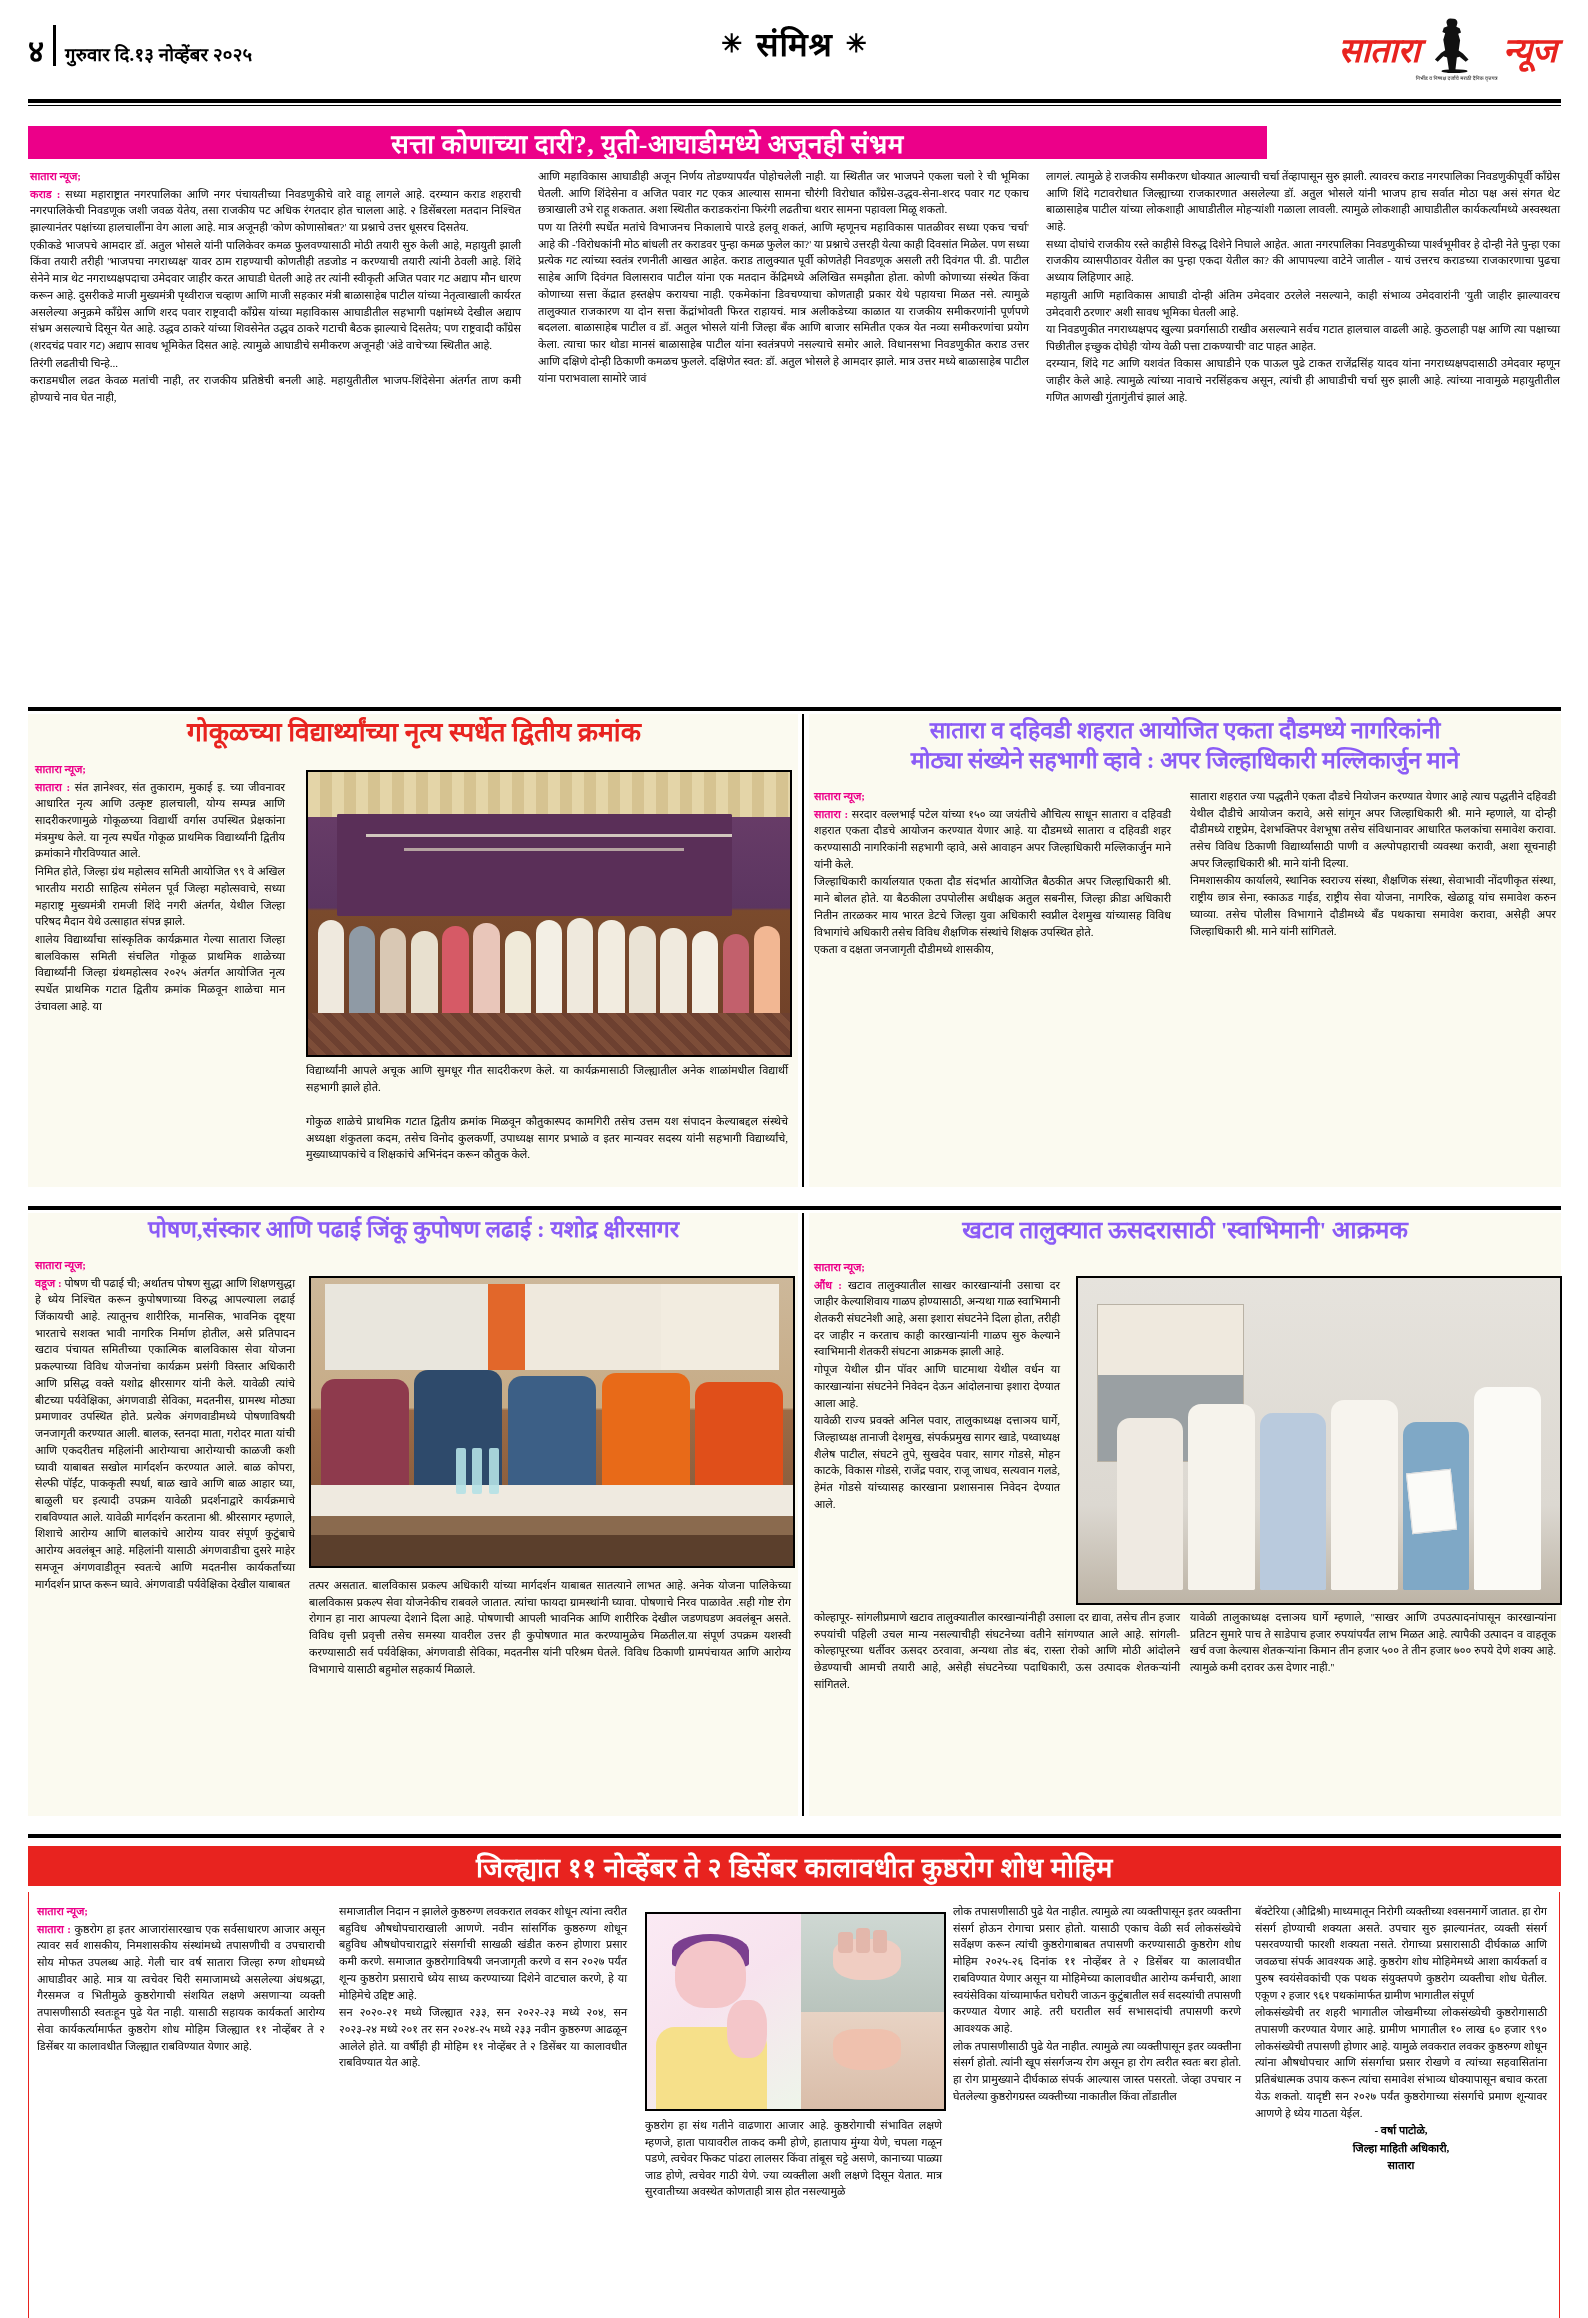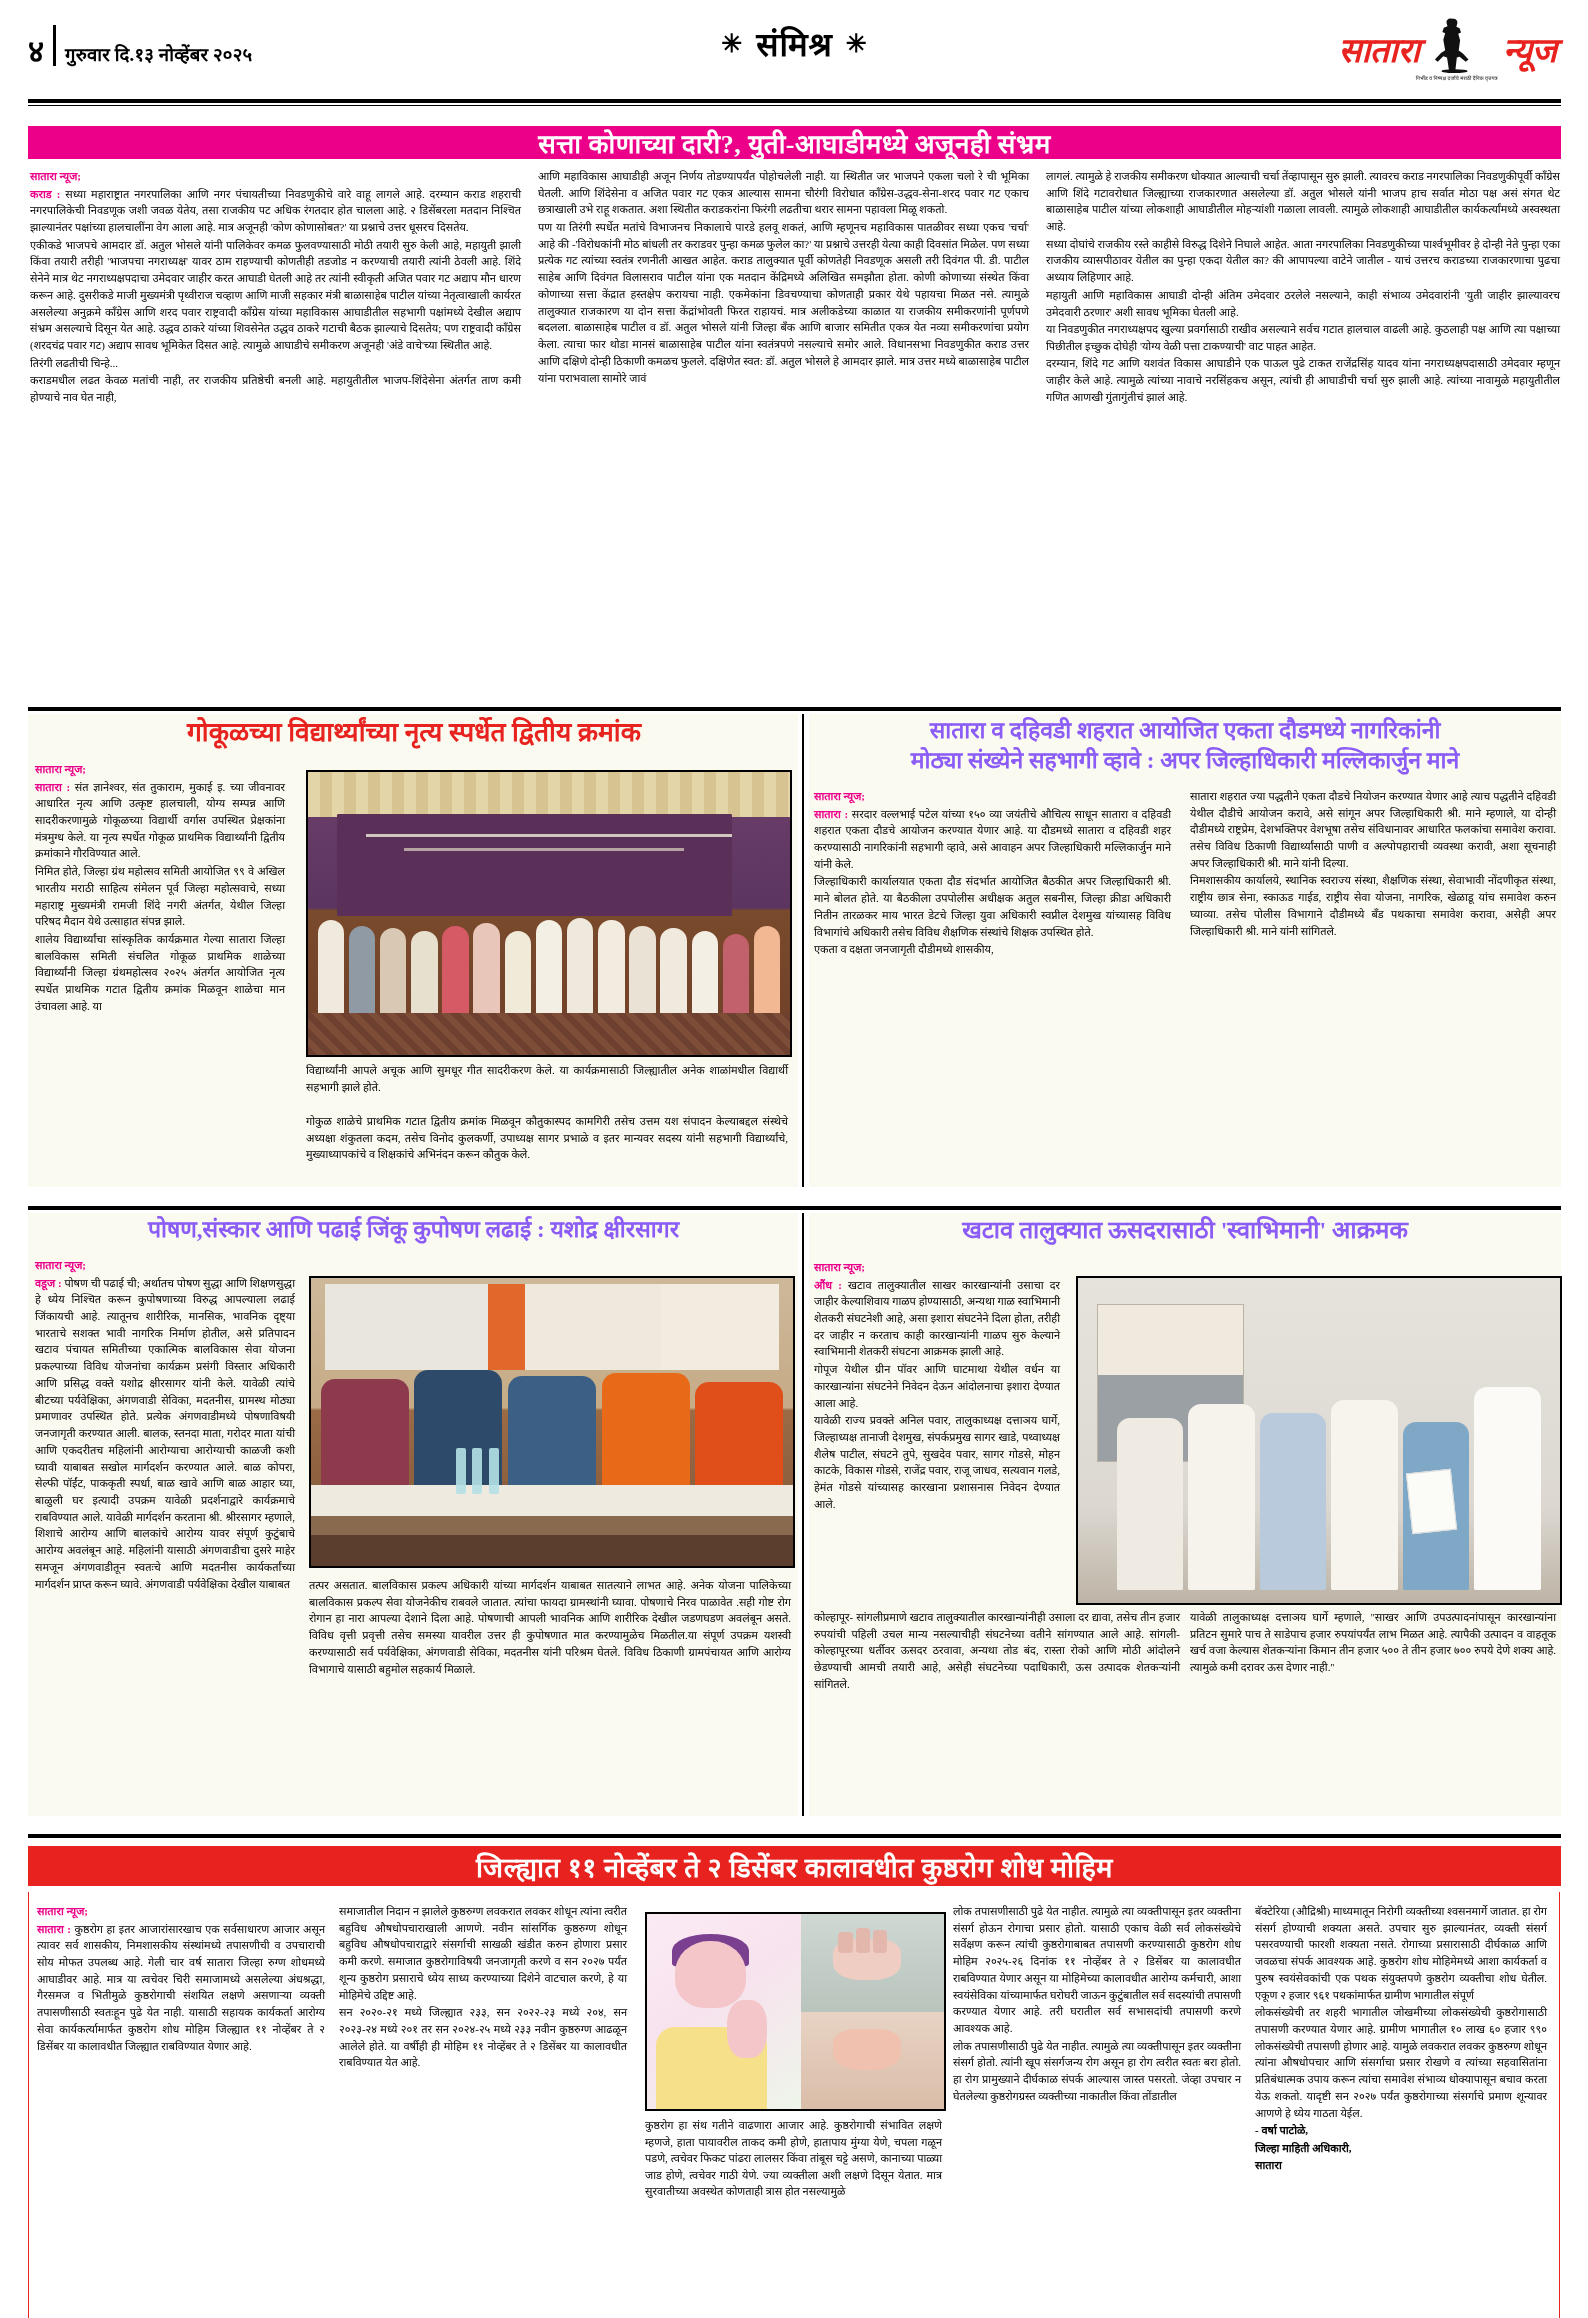--- a/index.html
+++ b/index.html
@@ -35,21 +35,21 @@
   .banner-red{background:#e8231f;}
 
   .hrule{position:absolute;background:#000;}
   .vrule{position:absolute;background:#000;}
 
   
   .col{position:absolute;font-family:"Liberation Serif","DejaVu Serif",serif;font-size:11px;line-height:1.52;color:#000;text-align:justify;text-justify:inter-word;hyphens:none;}
   .col p{margin:0 0 0.9px 0;}
   .tagline{color:#ec0089;font-weight:700;}
   .dateline{color:#ec0089;font-weight:700;}
-  .sig{font-weight:700;text-align:left;display:block;margin-top:3.7px;}
+  .sig{font-weight:700;text-align:center;display:block;margin-top:3.7px;}
 
   
   .sec-head{position:absolute;font-family:"Liberation Serif","DejaVu Serif",serif;font-weight:700;line-height:1.14;}
   .sec-head.red{color:#e8231f;}
   .sec-head.black{color:#8b5cf6;}
 
   
   .photo{position:absolute;border:2.3px solid #000;background:#d8d4cc;overflow:hidden;}
   .caption{position:absolute;font-family:"Liberation Serif","DejaVu Serif",serif;font-size:11px;line-height:1.5;text-align:justify;color:#000;}
 
@@ -119,21 +119,21 @@
         <path fill="#111" d="M44 4c6 0 9 5 8 10l-2 7 7 3 3 9-6 3 4 14-3 22 9 6 12 13-6 5-13-11-6 2-3 26 6 12H28l6-12-4-26-8-3-12 12-6-5 13-14 9-6-4-22 4-14-6-3 3-9 8-3-2-7c-1-5 2-10 8-10z"></path>
         <ellipse cx="46" cy="116" rx="28" ry="4" fill="#111"></ellipse>
       </svg>
       <span class="logo-word l2">न्यूज</span>
       <div class="logo-tag">निर्भीड व निष्पक्ष दर्जाचे मराठी दैनिक वृत्तपत्र</div>
     </div>
   </div>
   <div class="mh-rule"></div>
   <div class="mh-rule2"></div>
 
-  <div class="banner banner-pink" style="left:28px;top:126px;width:1533px;height:33px;justify-content:center;">
+  <div class="banner banner-pink" style="left:28px;top:126px;width:1239px;height:33px;justify-content:center;">
     <span style="font-size:26px;">सत्ता कोणाच्या दारी?, युती-आघाडीमध्ये अजूनही संभ्रम</span>
   </div>
 
   <div class="col" style="left:30px;top:168px;width:491px;">
     <p><span class="tagline">सातारा न्यूज;</span></p>
     <p><span class="dateline">कराड :</span>
        <span>सध्या महाराष्ट्रात नगरपालिका आणि नगर पंचायतीच्या निवडणुकीचे वारे वाहू लागले आहे. दरम्यान कराड शहराची नगरपालिकेची निवडणूक जशी जवळ येतेय, तसा राजकीय पट अधिक रंगतदार होत चालला आहे. २ डिसेंबरला मतदान निश्चित झाल्यानंतर पक्षांच्या हालचालींना वेग आला आहे. मात्र अजूनही 'कोण कोणासोबत?' या प्रश्नाचे उत्तर धूसरच दिसतेय.</span></p>
     <p>एकीकडे भाजपचे आमदार डॉ. अतुल भोसले यांनी पालिकेवर कमळ फुलवण्यासाठी मोठी तयारी सुरु केली आहे, महायुती झाली किंवा तयारी तरीही 'भाजपचा नगराध्यक्ष' यावर ठाम राहण्याची कोणतीही तडजोड न करण्याची तयारी त्यांनी ठेवली आहे. शिंदे सेनेने मात्र थेट नगराध्यक्षपदाचा उमेदवार जाहीर करत आघाडी घेतली आहे तर त्यांनी स्वीकृती अजित पवार गट अद्याप मौन धारण करून आहे. दुसरीकडे माजी मुख्यमंत्री पृथ्वीराज चव्हाण आणि माजी सहकार मंत्री बाळासाहेब पाटील यांच्या नेतृत्वाखाली कार्यरत असलेल्या अनुक्रमे काँग्रेस आणि शरद पवार राष्ट्रवादी काँग्रेस यांच्या महाविकास आघाडीतील सहभागी पक्षांमध्ये देखील अद्याप संभ्रम असल्याचे दिसून येत आहे. उद्धव ठाकरे यांच्या शिवसेनेत उद्धव ठाकरे गटाची बैठक झाल्याचे दिसतेय; पण राष्ट्रवादी काँग्रेस (शरदचंद्र पवार गट) अद्याप सावध भूमिकेत दिसत आहे. त्यामुळे आघाडीचे समीकरण अजूनही 'अंडे वाचे'च्या स्थितीत आहे.</p>
     <p>तिरंगी लढतीची चिन्हे...</p>
     <p>कराडमधील लढत केवळ मतांची नाही, तर राजकीय प्रतिष्ठेची बनली आहे. महायुतीतील भाजप-शिंदेसेना अंतर्गत ताण कमी होण्याचे नाव घेत नाही,</p>

